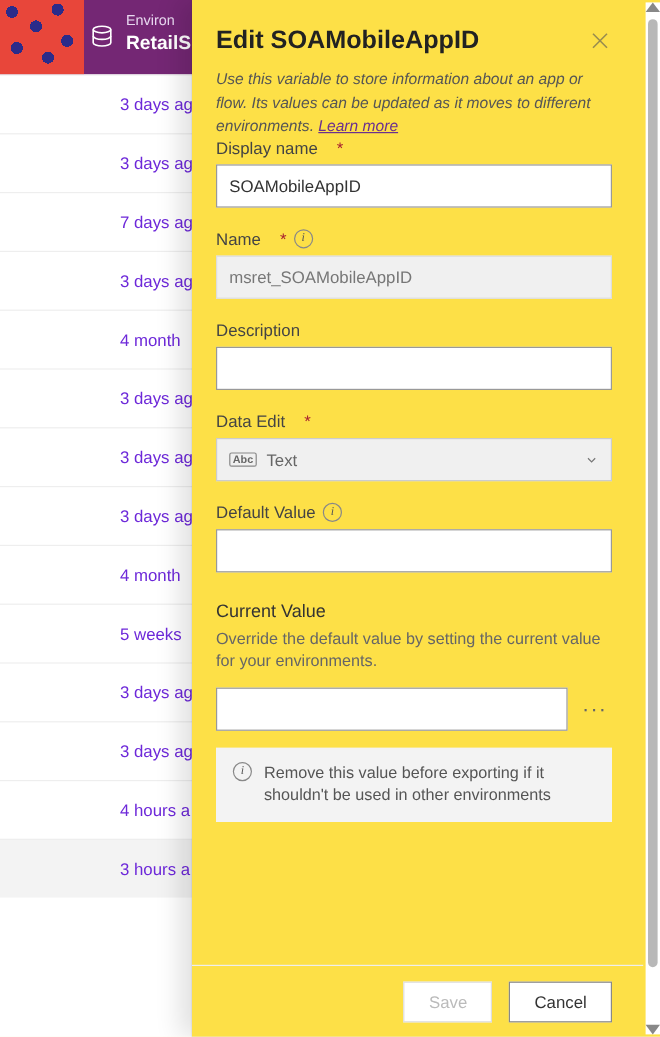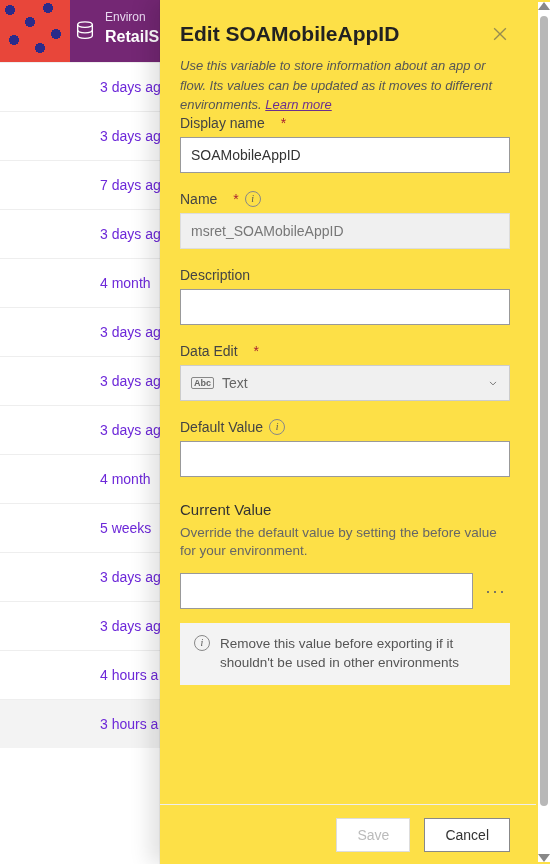--- a/index.html
+++ b/index.html
@@ -251,21 +251,21 @@
     <div class="field">
       <div class="field-label">
         <span>Default Value</span>
         <span class="info-circle">i</span>
       </div>
       <input class="text-input" value="" style="">
     </div>
 
     <div class="field" style="margin-top:24px;">
       <div class="field-label" style="font-size:15px; color:#333;">Current Value</div>
-      <div class="sub-help">Override the default value by setting the before value for your environment.</div>
+      <div class="sub-help">Override the default value by setting the current value for your environments.</div>
       <div class="current-row">
         <input class="text-input" style="flex: 1 1 0%;" value="">
         <span class="dots">···</span>
       </div>
       <div class="warn-box">
         <span class="info-circle" style="flex:0 0 auto;">i</span>
         <span>Remove this value before exporting if it shouldn't be used in other environments</span>
       </div>
     </div>
   </div>

